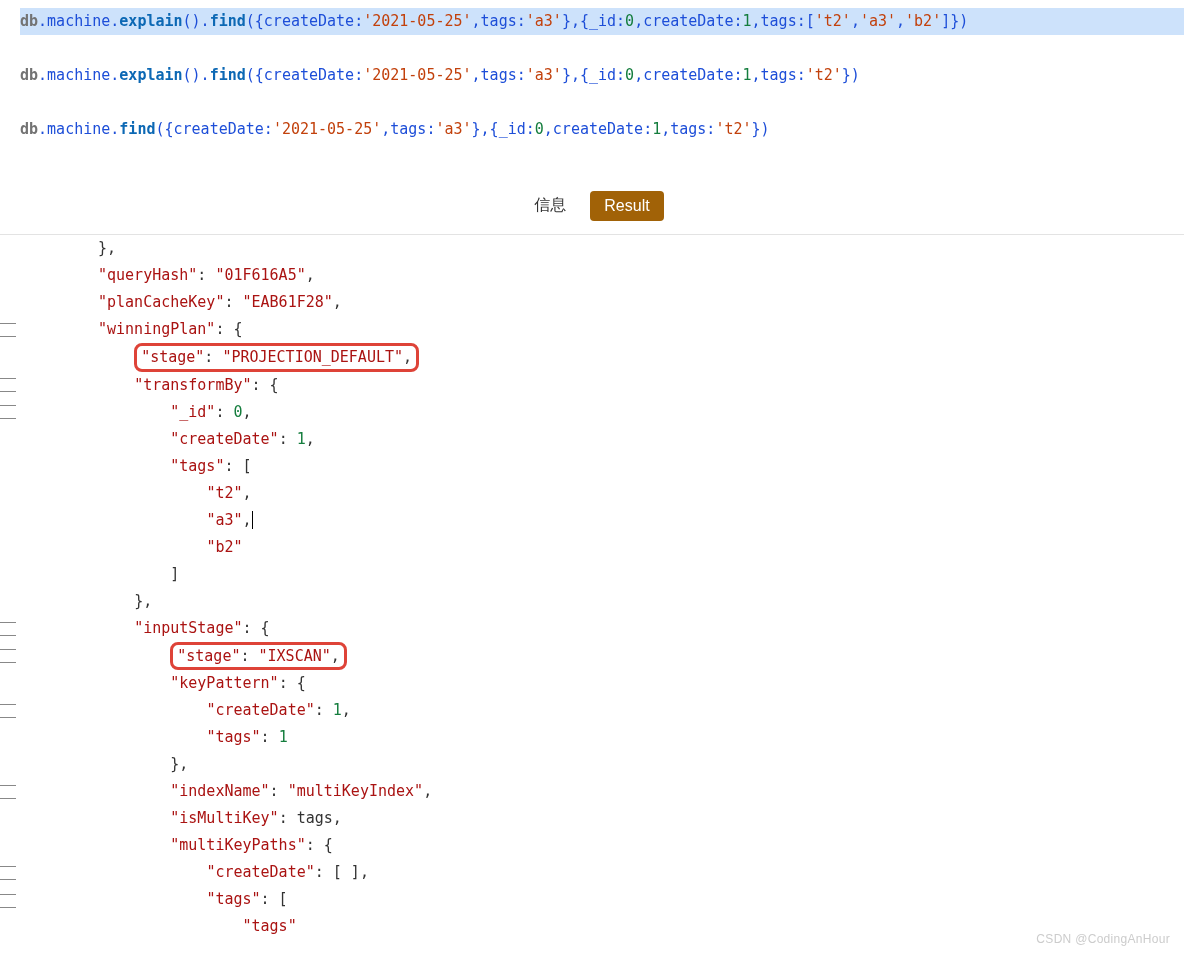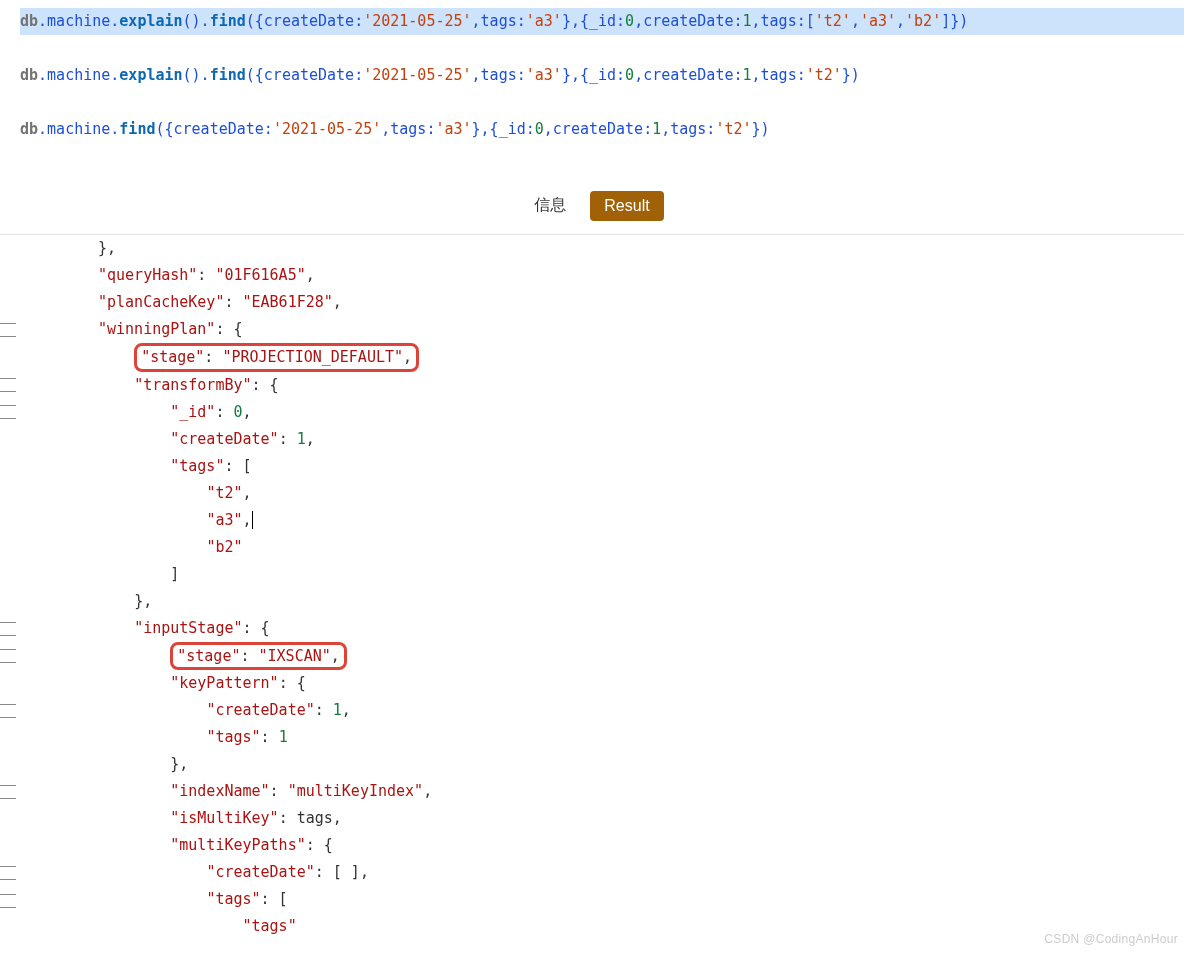--- a/index.html
+++ b/index.html
@@ -80,21 +80,21 @@
   .cursor {
     display: inline-block;
     width: 1px;
     height: 18px;
     background: #000;
     vertical-align: middle;
     margin-left: 0;
   }
   .watermark {
     position: absolute;
-    right: 6px;
+    right: 14px;
     bottom: 8px;
     color: #ccc;
     font-family: Arial, sans-serif;
     font-size: 12px;
     letter-spacing: 0.3px;
   }
 </style>
 </head>
 <body>
 

